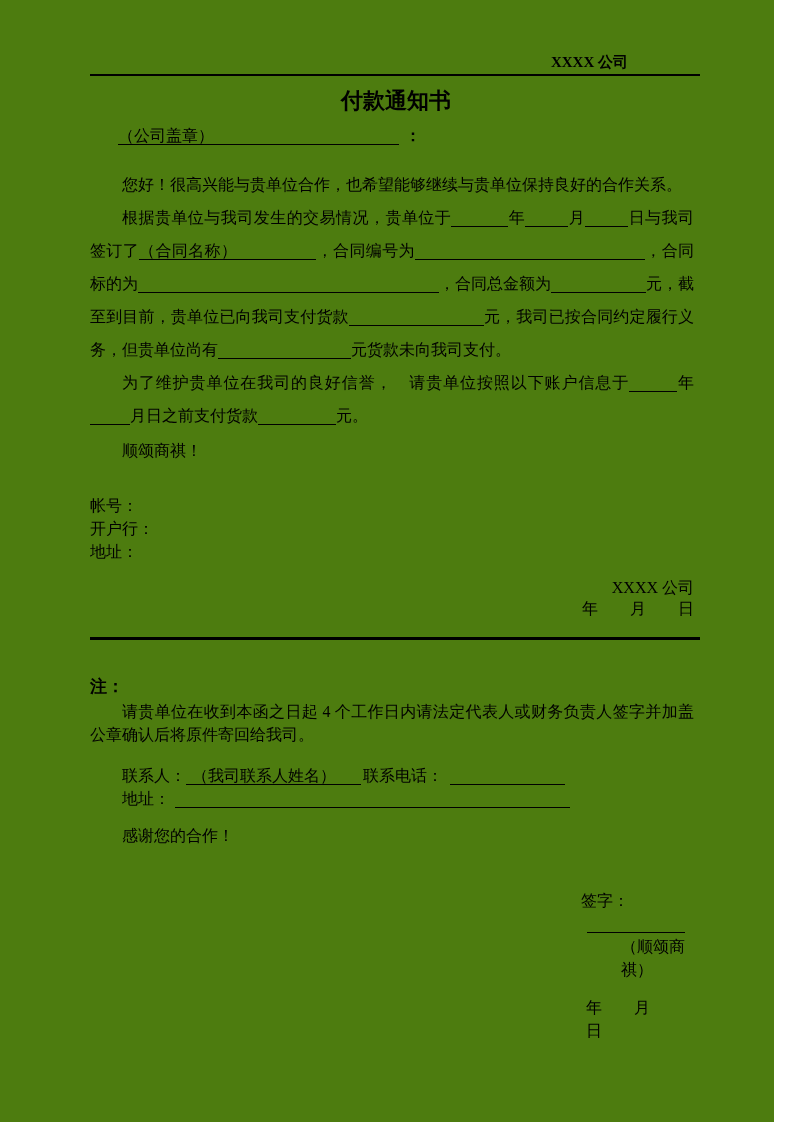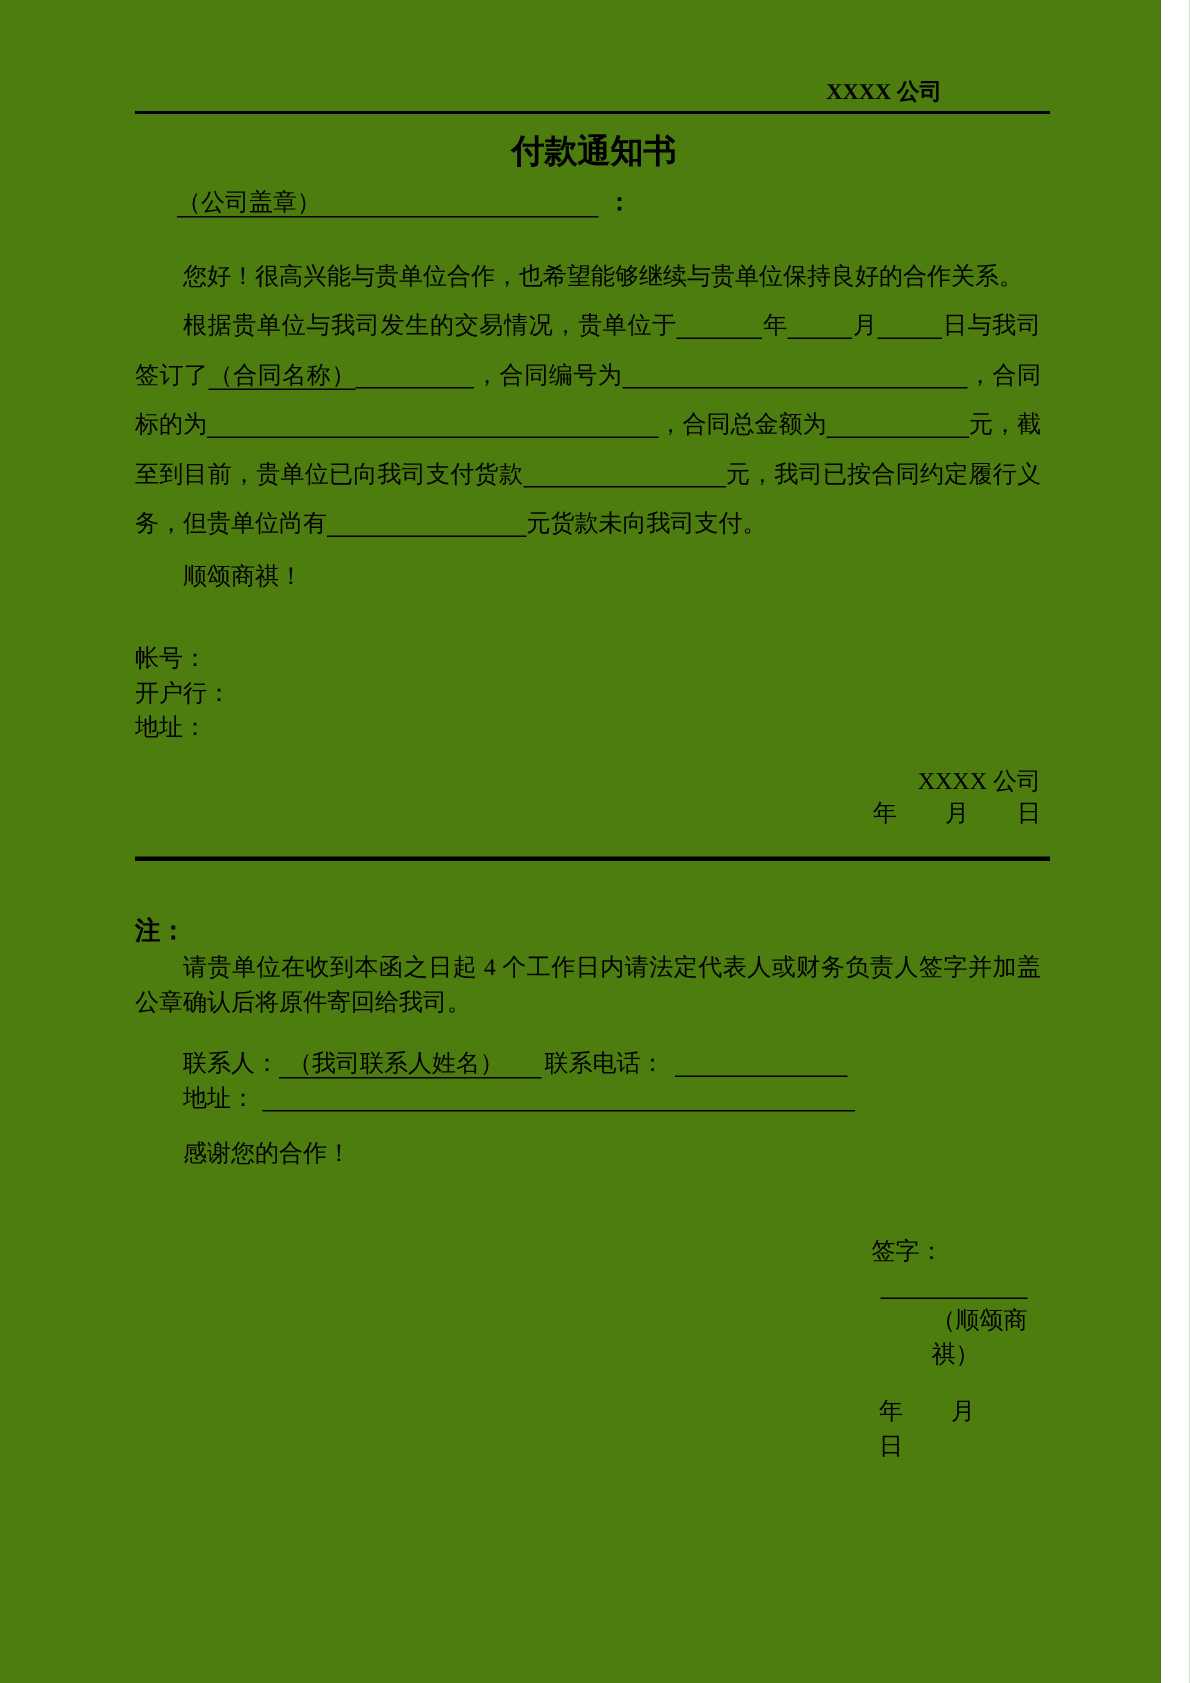--- a/index.html
+++ b/index.html
@@ -104,20 +104,21 @@
   <div class="content">
 
     <div class="addressee">
       <span class="u-name"><span>（公司盖章）</span></span><span class="colon">：</span>
     </div>
 
     <p class="bodyp first">您好！很高兴能与贵单位合作，也希望能够继续与贵单位保持良好的合作关系。</p>
 
     <p class="bodyp"><span>根据贵单位与我司发生的交易情况，贵单位于</span><span class="bl" style="width:57px"></span><span>年</span><span class="bl" style="width:43px"></span><span>月</span><span class="bl" style="width:43px"></span><span>日与我司签订了</span><span class="u">（合同名称）</span><span class="bl" style="width:79px"></span><span>，合同编号为</span><span class="bl" style="width:230px"></span><span>，合同标的为</span><span class="bl" style="width:301px"></span><span>，合同总金额为</span><span class="bl" style="width:95px"></span><span>元，截至到目前，贵单位已向我司支付货款</span><span class="bl" style="width:135px"></span><span>元，我司已按合同约定履行义务，但贵单位尚有</span><span class="bl" style="width:133px"></span><span>元货款未向我司支付。</span></p>
 
+    <p class="bodyp"><span>为了维护贵单位在我司的良好信誉，　请贵单位按照以下账户信息于</span><span class="bl" style="width:48px"></span><span>年</span><span class="bl" style="width:40px"></span><span>月日之前支付货款</span><span class="bl" style="width:78px"></span><span>元。</span></p>
 
     <div class="greet">顺颂商祺！</div>
 
     <div class="account">
       <div>帐号：</div>
       <div>开户行：</div>
       <div>地址：</div>
     </div>
 
     <div class="sign1">

